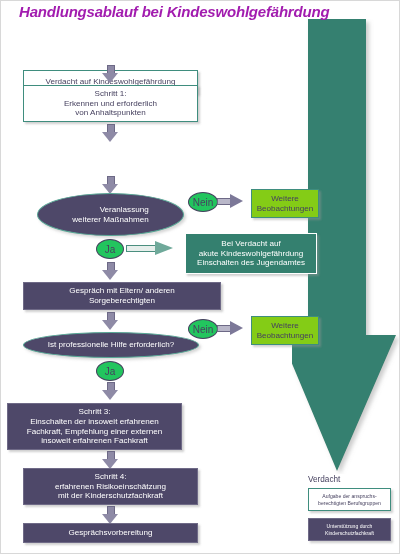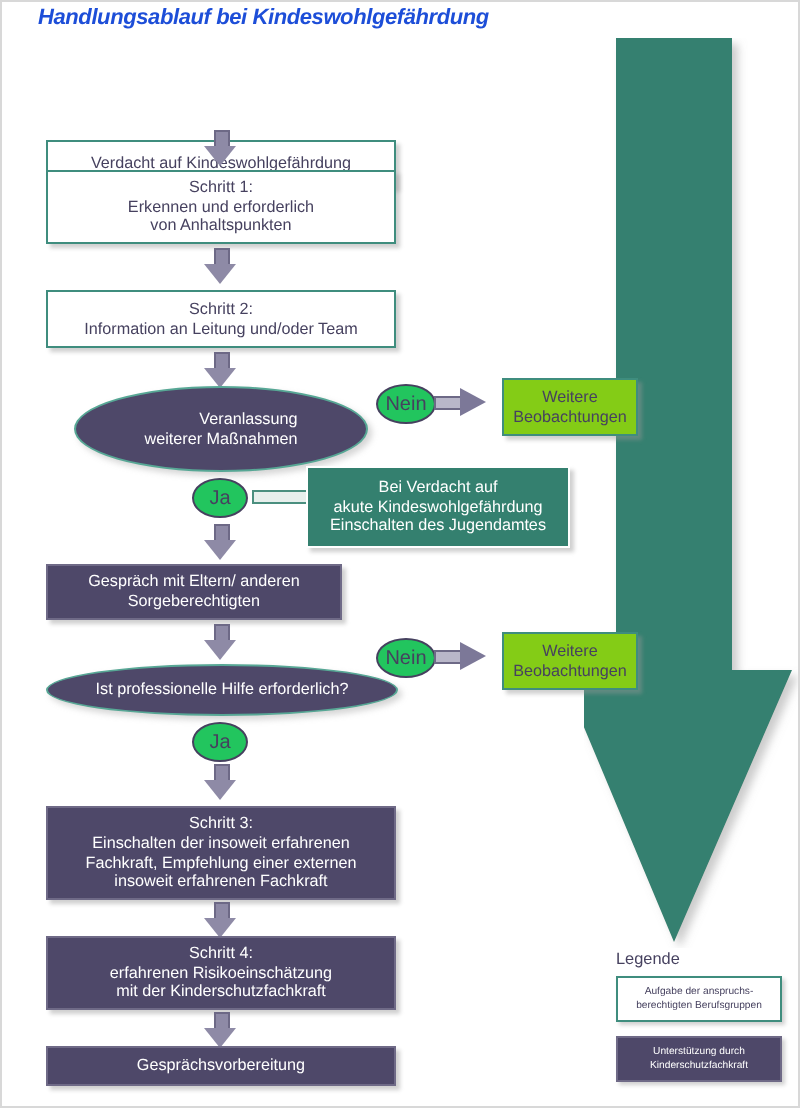--- a/index.html
+++ b/index.html
@@ -19,24 +19,24 @@
     box-sizing: border-box;
     overflow: hidden;
   }
 
   
   .title {
     position: absolute;
     left: 18px;
     top: 2px;
     width: 370px;
-    font-size: 11px;
+    font-size: 15px;
     font-weight: bold;
     font-style: italic;
-    color: #1d4ed8;
+    color: #a21caf;
     letter-spacing: -0.2px;
     white-space: nowrap;
   }
 
   
   .node {
     position: absolute;
     box-sizing: border-box;
     display: flex;
     align-items: center;
@@ -279,22 +279,20 @@
 
   <div class="node node-white ml" style="left:22px; top:84px; width:175px; height:37px;" data-name="node-schritt1">Schritt 1:
 Erkennen und erforderlich
 von Anhaltspunkten</div>
 
   <div class="arrow-down" data-name="arrow-schritt1-to-schritt2" style="left:101px; top:123px;">
     <div class="stem"></div>
       <div class="head"></div>
   </div>
 
-  <div class="node node-white ml" style="left:22px; top:144px; width:175px; height:29px;" data-name="node-schritt2">Schritt 2:
-Information an Leitung und/oder Team</div>
 
   <div class="arrow-down" data-name="arrow-schritt2-to-veranlassung" style="left:101px; top:175px;">
     <div class="stem"></div>
       <div class="head"></div>
   </div>
 
   <div class="ellipse ml" style="left:36px; top:192px; width:147px; height:43px;" data-name="node-veranlassung">Veranlassung
 weiterer Maßnahmen</div>
 
   <div class="pill" style="left:187px; top:191px; width:30px; height:20px;" data-name="branch-nein-1">Nein</div>
@@ -303,30 +301,30 @@
       <div class="head"></div>
   </div>
   <div class="node node-lightgray ml" style="left:250px; top:188px; width:68px; height:29px;" data-name="box-weitere-beobachtungen-1">Weitere
 Beobachtungen</div>
 
   <div class="pill" style="left:95px; top:238px; width:28px; height:20px;" data-name="branch-ja-1">Ja</div>
   <div class="arrow-right-green" data-name="arrow-ja-1" style="left:125px; top:240px;">
     <div class="stem"></div>
       <div class="head"></div>
   </div>
-  <div class="node node-green ml" style="left:152px; top:232px; width:132px; height:41px;" data-name="box-akute-gefaehrdung">Bei Verdacht auf
+  <div class="node node-green ml" style="left:184px; top:232px; width:132px; height:41px;" data-name="box-akute-gefaehrdung">Bei Verdacht auf
 akute Kindeswohlgefährdung
 Einschalten des Jugendamtes</div>
 
   <div class="arrow-down" data-name="arrow-ja1-to-gespraech" style="left:101px; top:261px;">
     <div class="stem"></div>
       <div class="head"></div>
   </div>
 
-  <div class="node node-purple ml" style="left:22px; top:281px; width:148px; height:28px;" data-name="node-gespraech-eltern">Gespräch mit Eltern/ anderen
+  <div class="node node-purple ml" style="left:22px; top:281px; width:198px; height:28px;" data-name="node-gespraech-eltern">Gespräch mit Eltern/ anderen
 Sorgeberechtigten</div>
 
   <div class="arrow-down" data-name="arrow-gespraech-to-prof-hilfe" style="left:101px; top:311px;">
     <div class="stem"></div>
       <div class="head"></div>
   </div>
 
   <div class="ellipse ml" style="left:22px; top:331px; width:176px; height:26px;" data-name="node-prof-hilfe">Ist professionelle Hilfe erforderlich?</div>
 
   <div class="pill" style="left:187px; top:318px; width:30px; height:20px;" data-name="branch-nein-2">Nein</div>
@@ -337,42 +335,42 @@
   <div class="node node-lightgray ml" style="left:250px; top:315px; width:68px; height:29px;" data-name="box-weitere-beobachtungen-2">Weitere
 Beobachtungen</div>
 
   <div class="pill" style="left:95px; top:360px; width:28px; height:20px;" data-name="branch-ja-2">Ja</div>
 
   <div class="arrow-down" data-name="arrow-ja2-to-schritt3" style="left:101px; top:381px;">
     <div class="stem"></div>
       <div class="head"></div>
   </div>
 
-  <div class="node node-purple ml" style="left:22px; top:402px; width:175px; height:47px;" data-name="node-schritt3">Schritt 3:
+  <div class="node node-purple ml" style="left:6px; top:402px; width:175px; height:47px;" data-name="node-schritt3">Schritt 3:
 Einschalten der insoweit erfahrenen
 Fachkraft, Empfehlung einer externen
 insoweit erfahrenen Fachkraft</div>
 
   <div class="arrow-down" data-name="arrow-schritt3-to-schritt4" style="left:101px; top:450px;">
     <div class="stem"></div>
       <div class="head"></div>
   </div>
 
   <div class="node node-purple ml" style="left:22px; top:467px; width:175px; height:37px;" data-name="node-schritt4">Schritt 4:
 erfahrenen Risikoeinschätzung
 mit der Kinderschutzfachkraft</div>
 
   <div class="arrow-down" data-name="arrow-schritt4-to-vorbereitung" style="left:101px; top:505px;">
     <div class="stem"></div>
       <div class="head"></div>
   </div>
 
   <div class="node node-purple ml" style="left:22px; top:522px; width:175px; height:20px;" data-name="node-gespraechsvorbereitung">Gesprächsvorbereitung</div>
 
-  <div class="legend-title" data-name="legend-title">Legende</div>
+  <div class="legend-title" data-name="legend-title">Verdacht</div>
 
   <div class="legend-box legend-box-white ml" style="left:307px; top:487px; width:83px; height:23px;" data-name="legend-item-anspruchsberechtigte">Aufgabe der anspruchs-
 berechtigten Berufsgruppen</div>
 
   <div class="legend-box legend-box-purple ml" style="left:307px; top:517px; width:83px; height:23px;" data-name="legend-item-kinderschutzfachkraft">Unterstützung durch
 Kinderschutzfachkraft</div>
 
 </div>
 
 </body></html>

